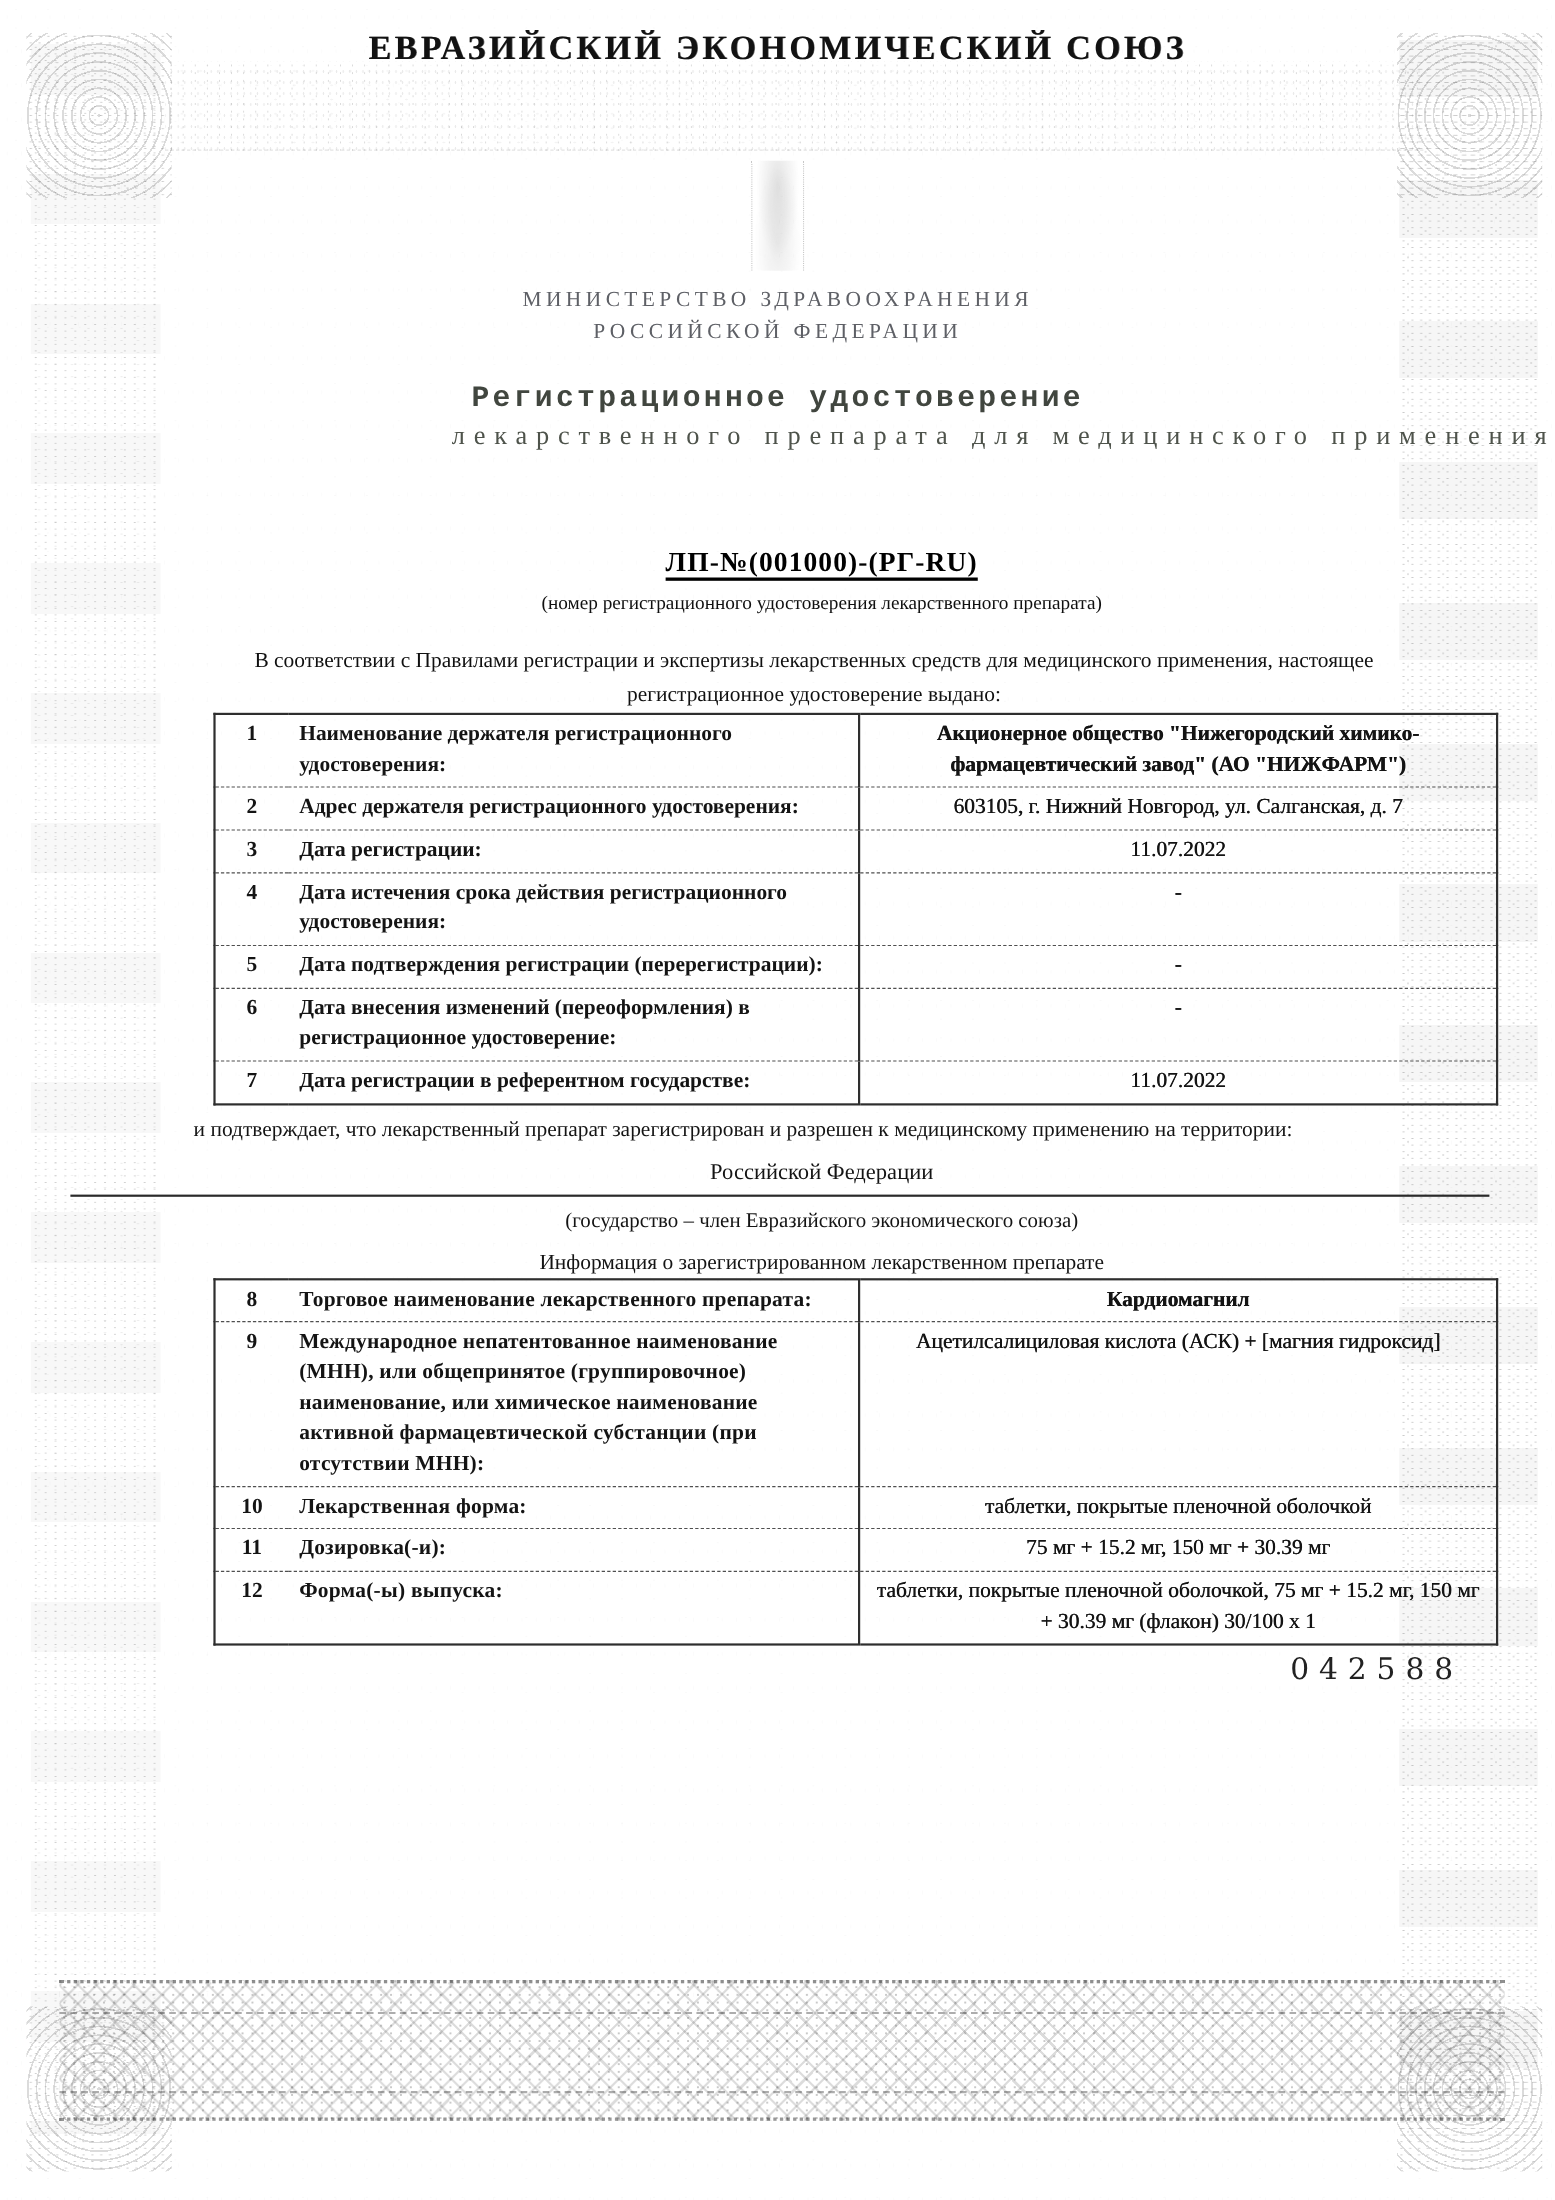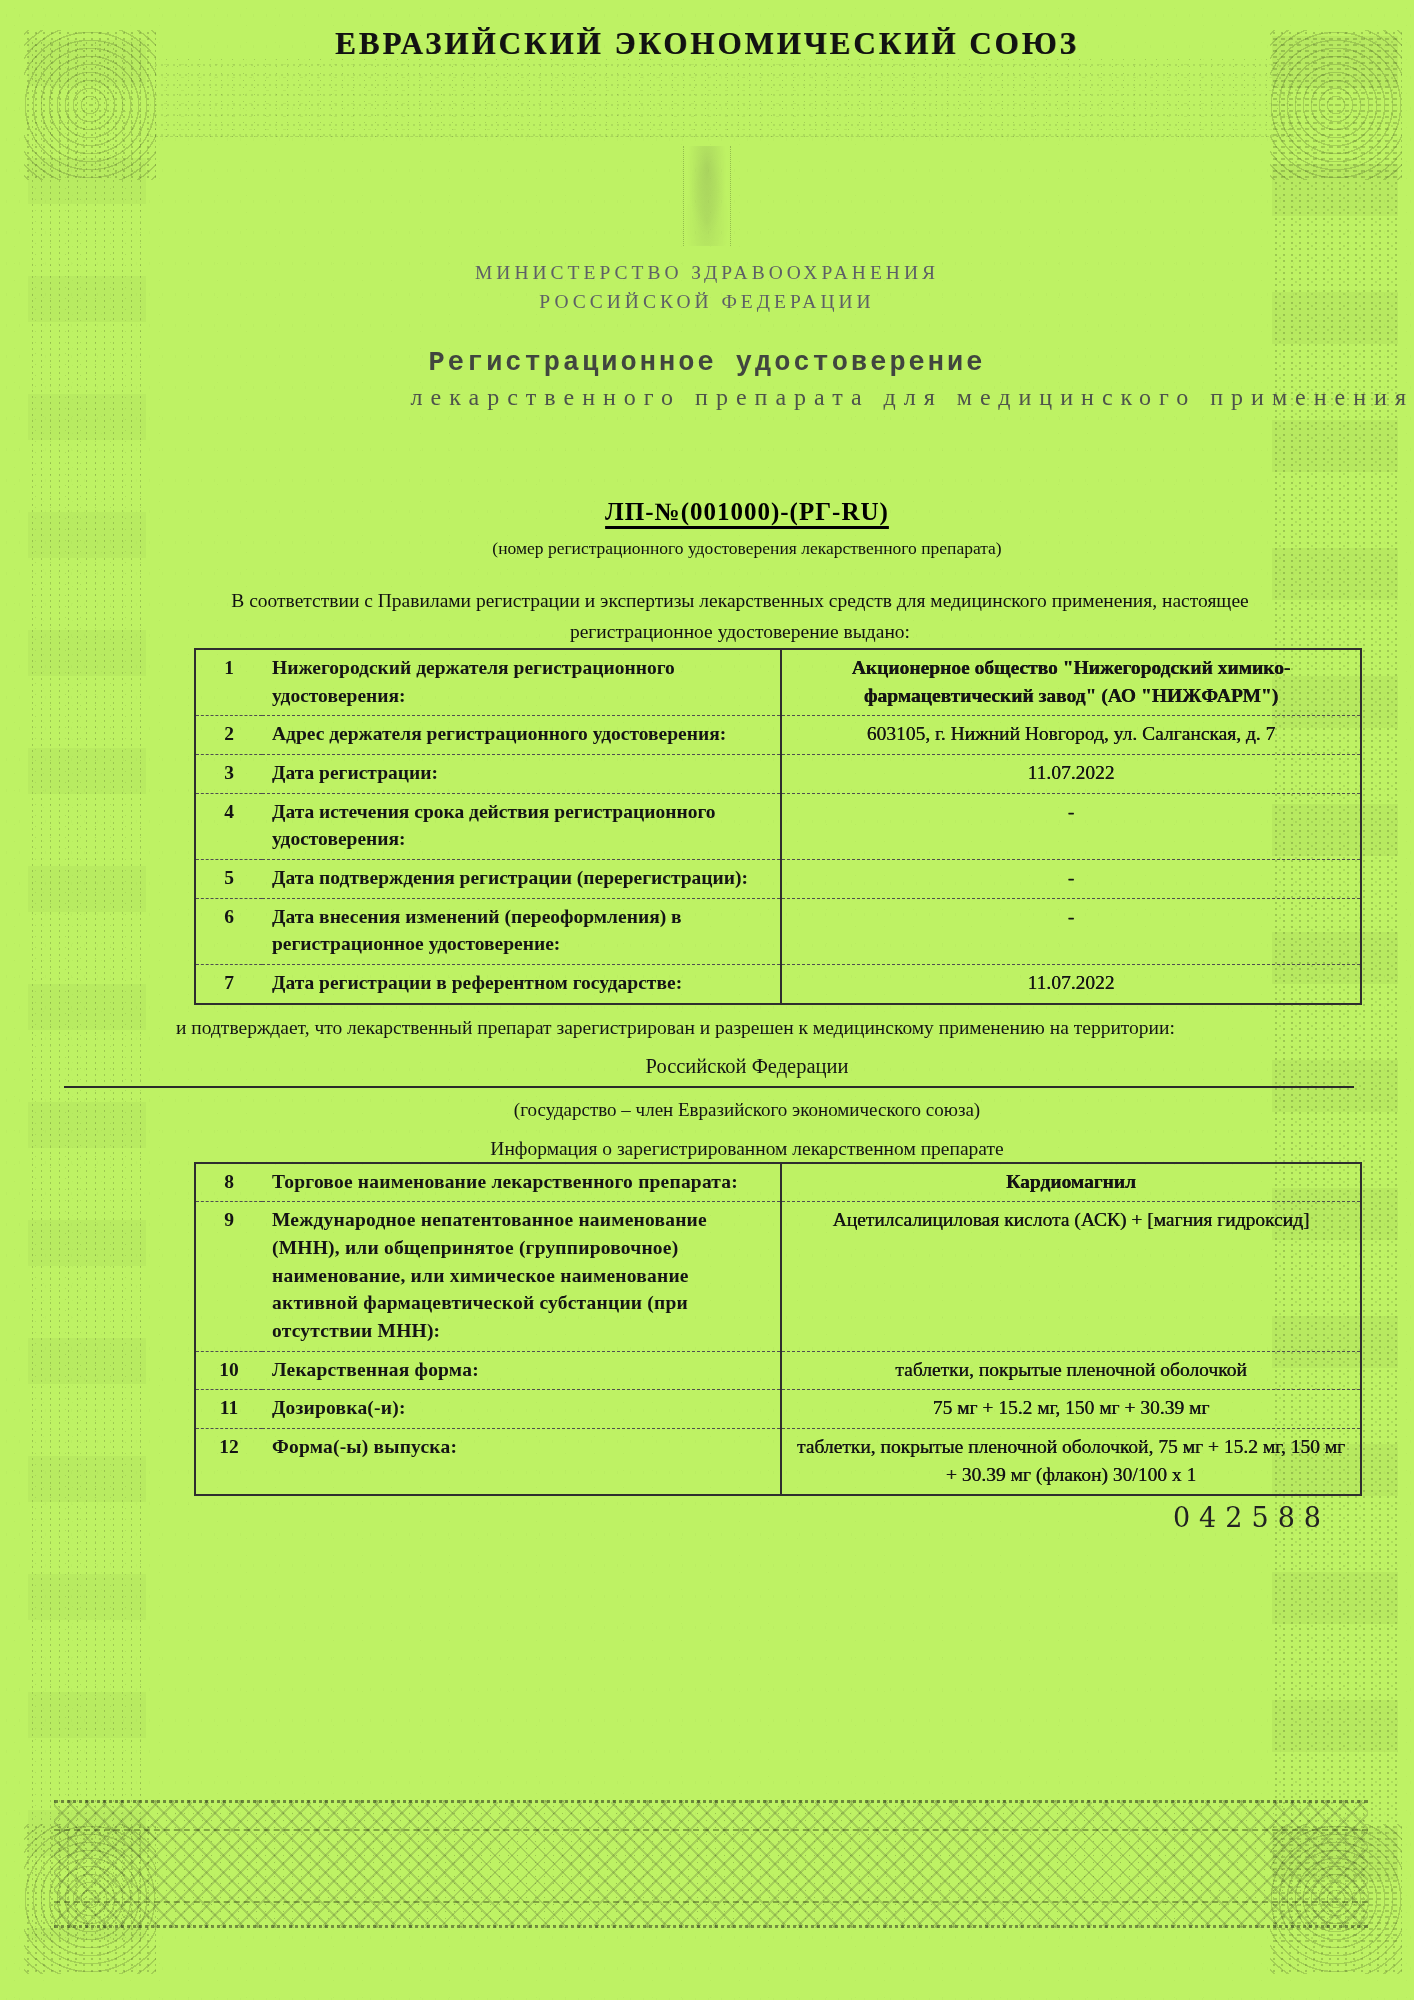--- a/index.html
+++ b/index.html
@@ -1,18 +1,18 @@
 <!DOCTYPE html>
 <html><head>
 <meta charset="utf-8">
 <style>
   html,body { margin:0; padding:0; background:#e8e8e8; }
   .page {
     position:relative; width:1414px; height:2000px; margin:0 auto;
-    background:#bef264; overflow:hidden;
+    background:#ffffff; overflow:hidden;
     font-family:"Liberation Serif","DejaVu Serif",serif; color:#141414;
   }
   
   .speckle {
     background-image:
       radial-gradient(rgba(0,0,0,.30) 0.8px, transparent 1px),
       radial-gradient(rgba(0,0,0,.18) 0.7px, transparent 0.9px),
       radial-gradient(rgba(0,0,0,.10) 1px, transparent 1.2px);
     background-size: 11px 7px, 6px 10px, 17px 13px;
     background-position: 0 0, 3px 4px, 7px 2px;
@@ -168,21 +168,21 @@
       <div class="reg-number">ЛП-№(001000)-(РГ-RU)</div>
       <div class="reg-caption">(номер регистрационного удостоверения лекарственного препарата)</div>
     </div>
 
     <div class="intro">В соответствии с Правилами регистрации и экспертизы лекарственных средств для медицинского применения, настоящее регистрационное удостоверение выдано:</div>
 
     <table class="doc t1">
       <tbody>
           <tr>
         <td class="num">1</td>
-        <td class="lbl">Нижегородский держателя регистрационного удостоверения:</td>
+        <td class="lbl">Наименование держателя регистрационного удостоверения:</td>
         <td class="val bold">Акционерное общество "Нижегородский химико-фармацевтический завод" (АО "НИЖФАРМ")</td>
       </tr>
       <tr>
         <td class="num">2</td>
         <td class="lbl">Адрес держателя регистрационного удостоверения:</td>
         <td class="val">603105, г. Нижний Новгород, ул. Салганская, д. 7</td>
       </tr>
       <tr>
         <td class="num">3</td>
         <td class="lbl">Дата регистрации:</td>

